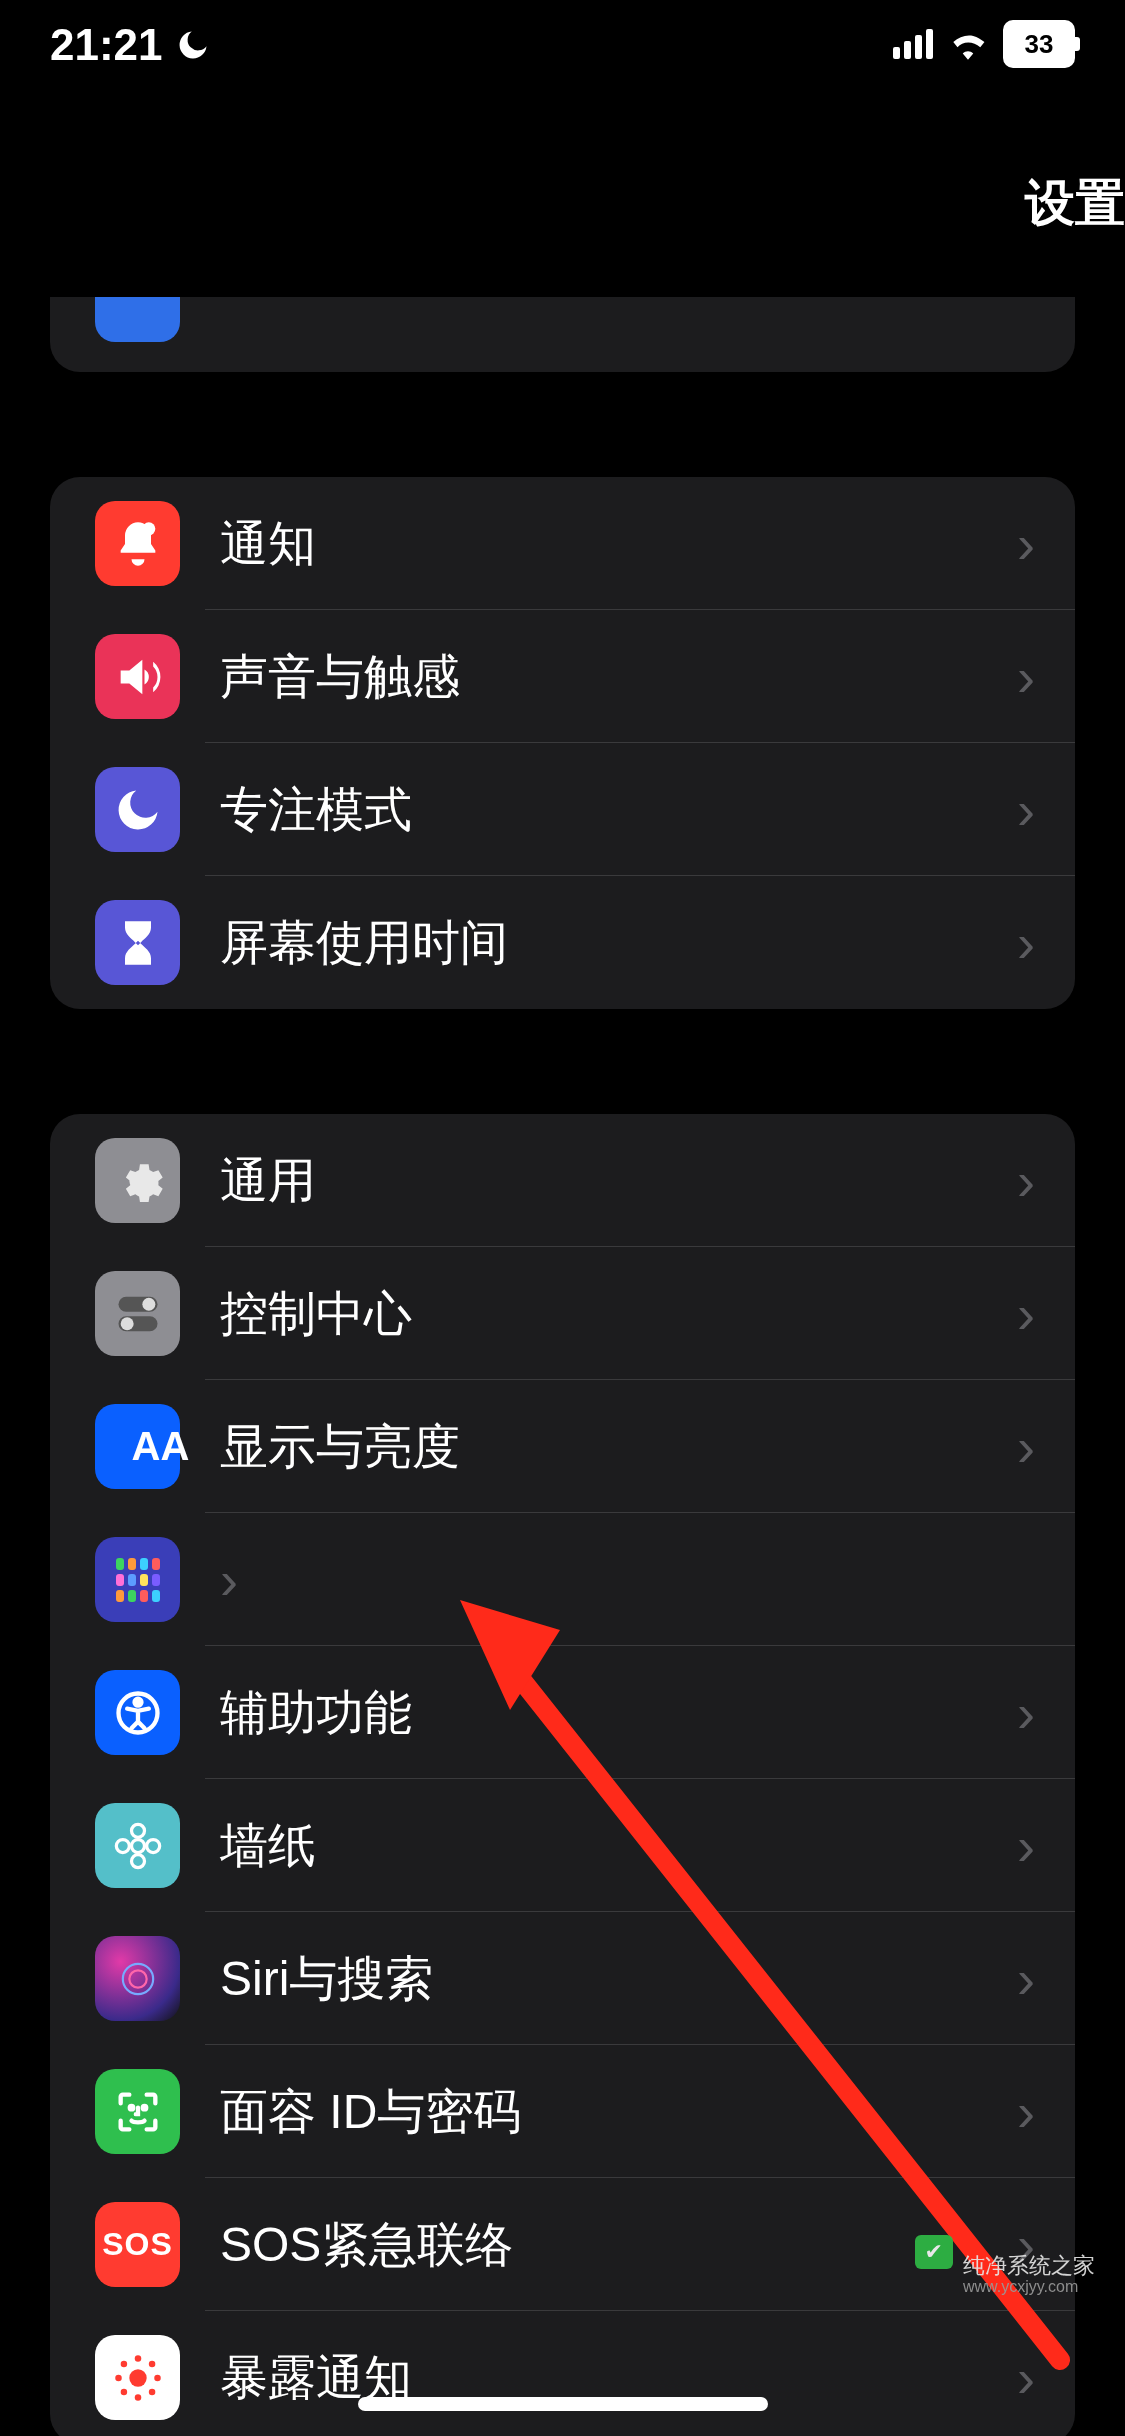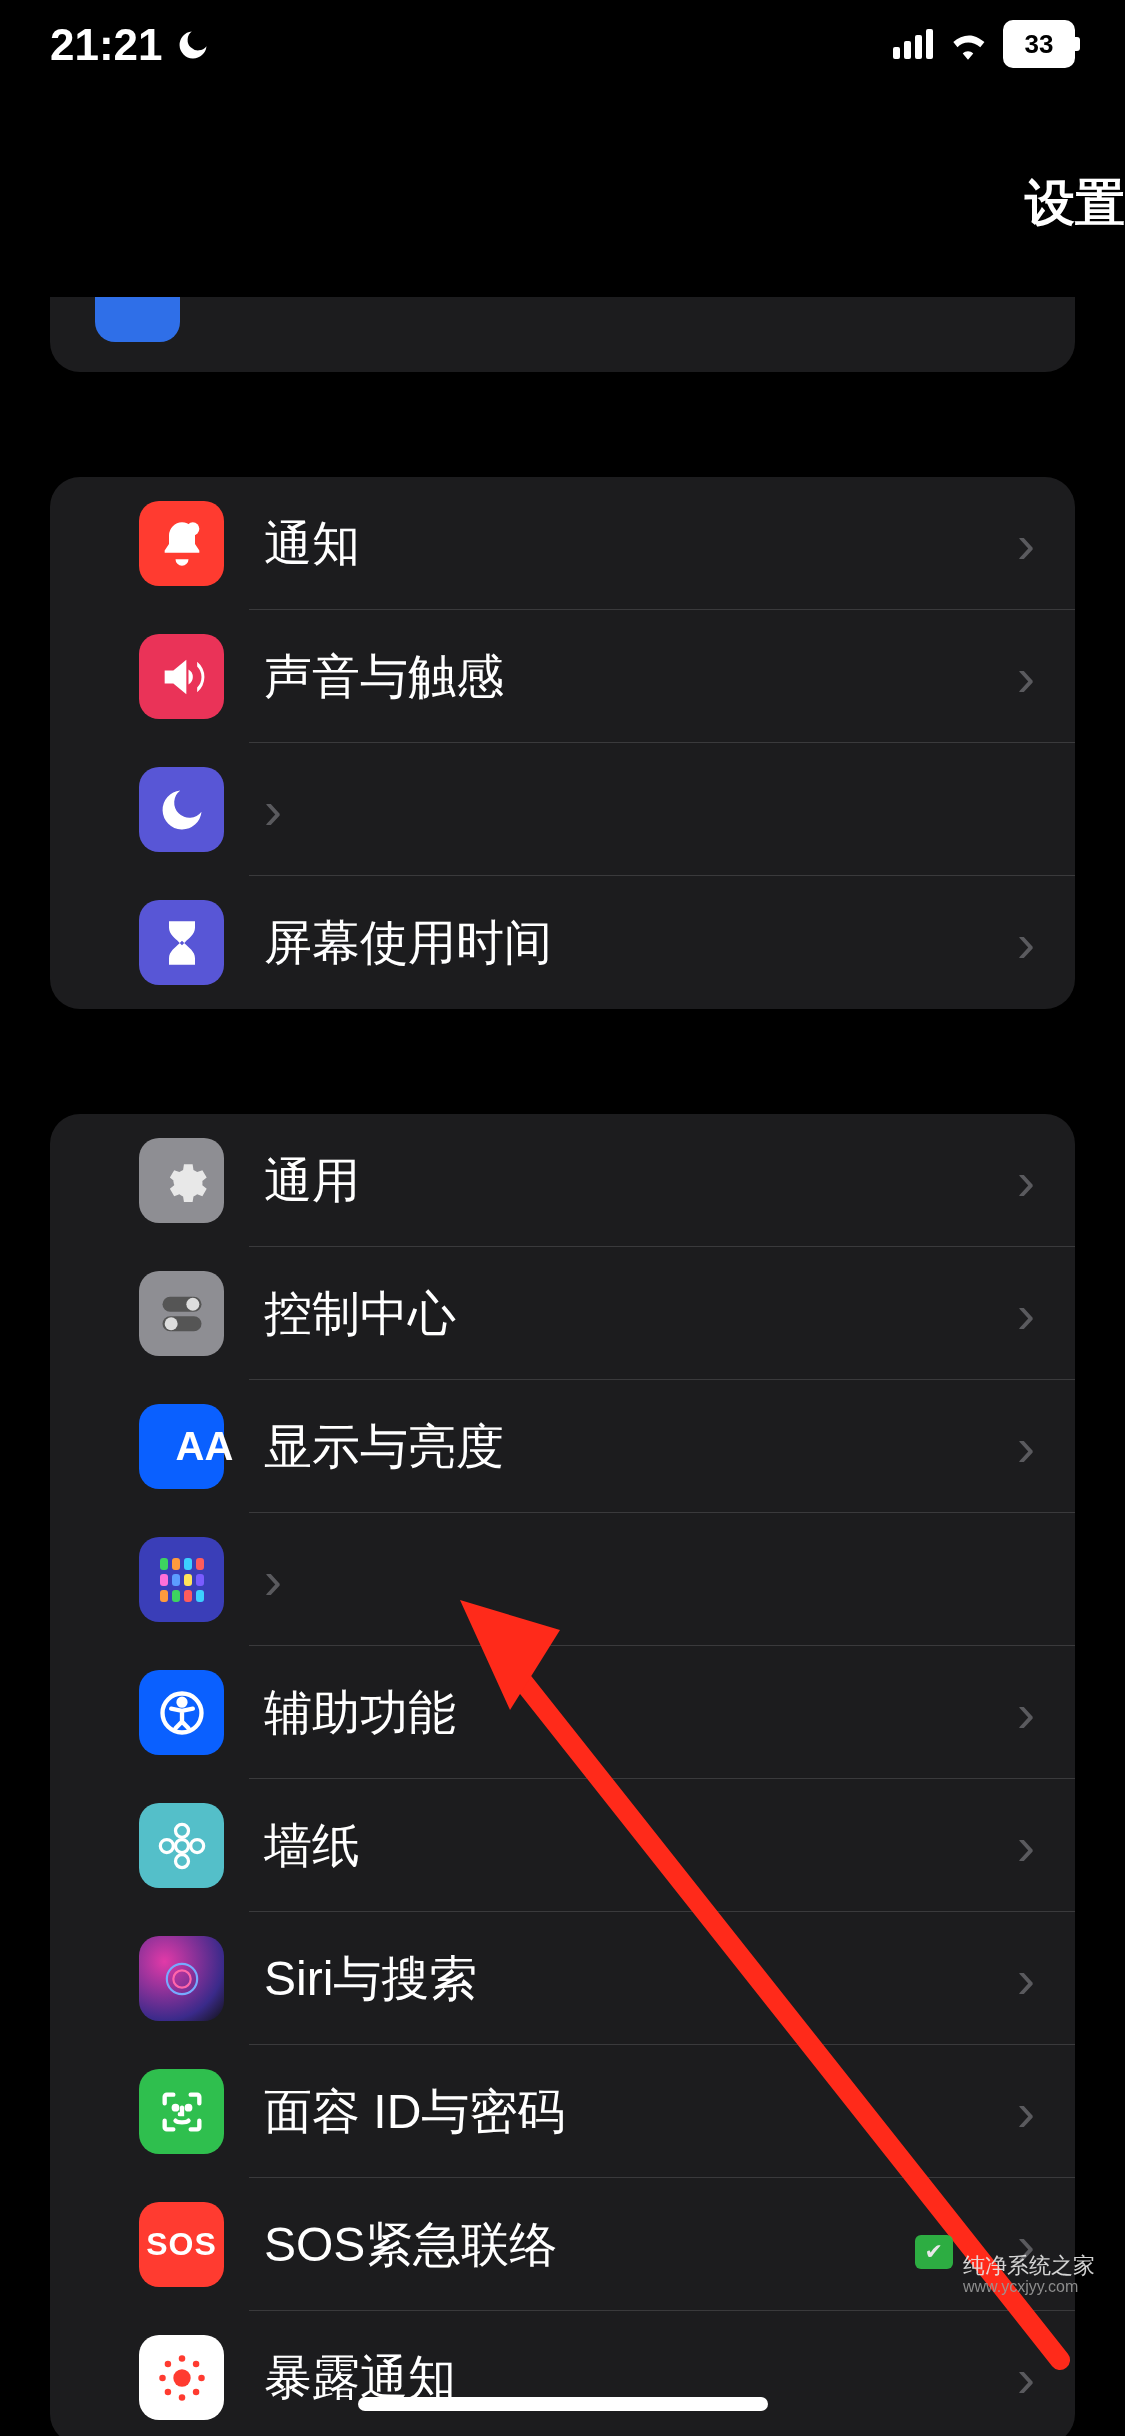--- a/index.html
+++ b/index.html
@@ -62,21 +62,20 @@
       border-radius: 30px;
       overflow: hidden;
     }
     .gap { height: 105px; }
     .row {
       display: flex;
       align-items: center;
       height: 133px;
       padding: 0 40px 0 45px;
       position: relative;
-      margin-left: 44px;
     }
     .row-divider {
       position: absolute;
       bottom: 0;
       left: 155px;
       right: 0;
       height: 1px;
       background: #3a3a3c;
     }
     .icon {
@@ -205,20 +204,21 @@
     <span class="row-label">声音与触感</span>
     <span class="chevron">›</span>
     <div class="row-divider"></div>
   </div>
   <div class="row">
     <div class="icon icon-focus">
       <svg viewBox="0 0 24 24" fill="#fff">
           <path d="M21 12.8A9 9 0 1111.2 3a7 7 0 109.8 9.8z"></path>
         </svg>
     </div>
+    <span class="row-label">专注模式</span>
     <span class="chevron">›</span>
     <div class="row-divider"></div>
   </div>
   <div class="row">
     <div class="icon icon-screentime">
       <svg viewBox="0 0 24 24" fill="#fff">
           <path d="M6 2h12v3c0 3-3 5-4.5 6.5L12 13l-1.5-1.5C9 10 6 8 6 5V2zm0 20h12v-3c0-3-3-5-4.5-6.5L12 11l-1.5 1.5C9 14 6 16 6 19v3z"></path>
         </svg>
     </div>
     <span class="row-label">屏幕使用时间</span>

